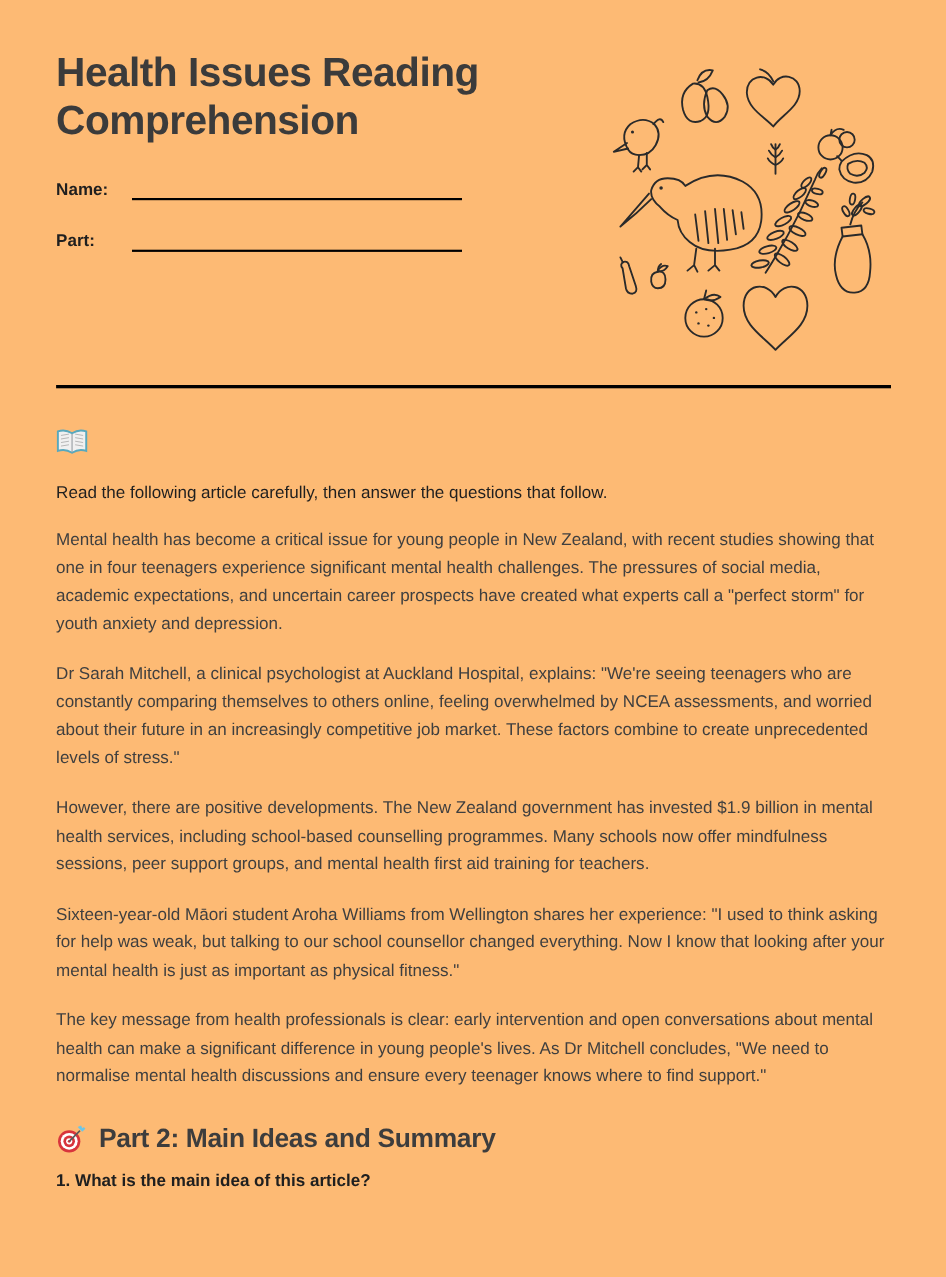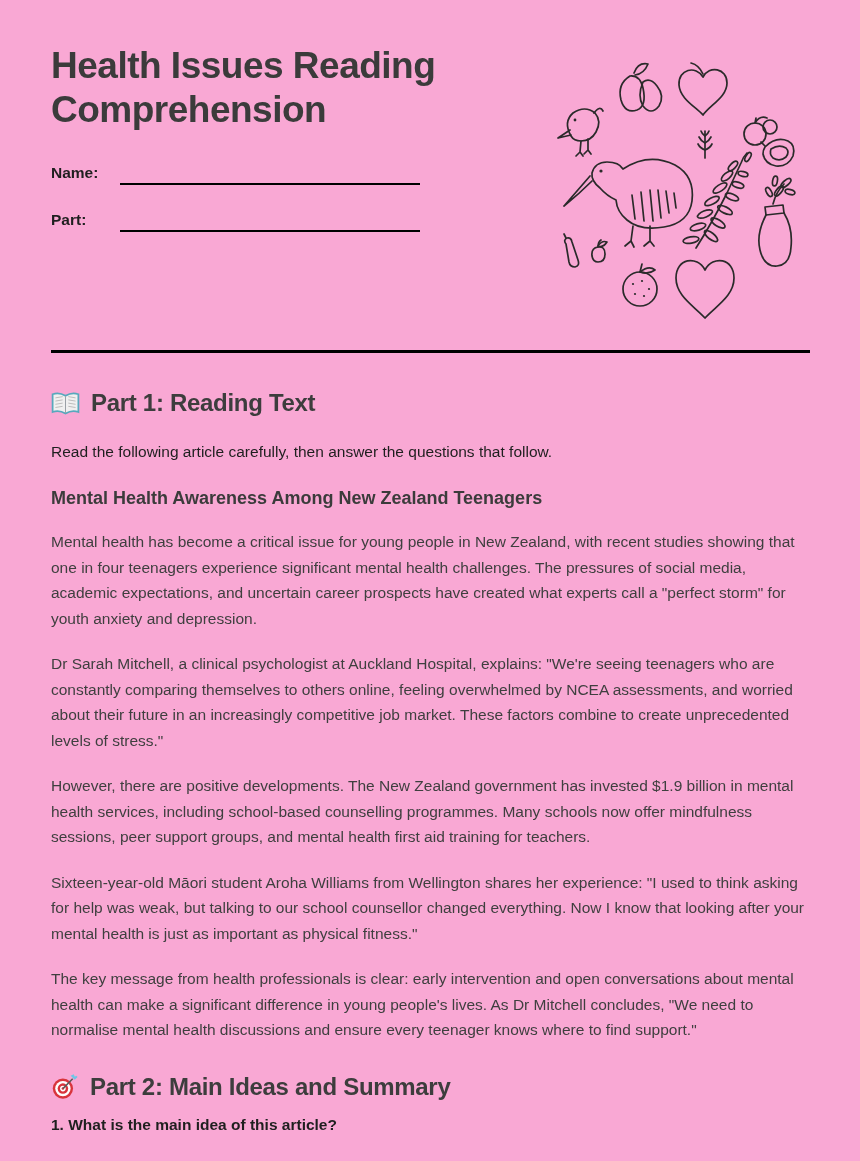--- a/index.html
+++ b/index.html
@@ -3,37 +3,37 @@
 <meta charset="utf-8">
 <style>
   * { box-sizing: border-box; }
   html, body { margin: 0; padding: 0; background: #ffffff; }
   body { font-family: "Liberation Sans", "DejaVu Sans", sans-serif; color: #3f3f3f; }
   .page {
     position: relative;
     width: 860px;
     height: 1161px;
     margin: 0 auto;
-    background: #f9a8d4;
+    background: #fdba74;
     padding: 52px 50px 40px 51px;
     overflow: hidden;
   }
   
   .top { position: relative; height: 298px; }
   .doc-title {
     position: absolute; top: -8px; left: 0;
     width: 450px;
     margin: 0;
     font-size: 37px;
     line-height: 1.2;
     font-weight: 700;
     color: #3b3b3b;
     letter-spacing: -0.5px;
   }
-  .field-row { position: absolute; left: 0; display: flex; align-items: flex-end; }
+  .field-row { position: absolute; left: 0; display: flex; align-items: flex-start; }
   .field-row.name { top: 112px; }
   .field-row.date { top: 159px; }
   .field-label {
     width: 69px;
     font-size: 15.5px;
     font-weight: 700;
     color: #1f1f1f;
     padding-bottom: 3px;
   }
   .field-line {
@@ -227,26 +227,24 @@
 
   <section>
     <h2 class="section-heading">
       <span class="h-icon">
         <svg width="29" height="25" viewBox="0 0 36 30">
           <path d="M18,5.5 Q10,0.5 2,3.5 L2,25.5 Q10,22.5 18,27.5 Q26,22.5 34,25.5 L34,3.5 Q26,0.5 18,5.5 Z" fill="#f0f0f0" stroke="#58a8bd" stroke-width="2.2"></path>
           <line x1="18" y1="6" x2="18" y2="27" stroke="#9aa0a6" stroke-width="1.3"></line>
           <path d="M5.5,8 L14.5,6.5 M5.5,12 L14.5,10.5 M5.5,16 L14.5,14.5 M5.5,20 L14.5,18.5 M21.5,6.5 L30.5,8 M21.5,10.5 L30.5,12 M21.5,14.5 L30.5,16 M21.5,18.5 L30.5,20" stroke="#b5b5b5" stroke-width="1.1"></path>
         </svg>
       </span>
-      <span>Part 1: Reading Text</span>
     </h2>
 
     <p class="instruction">Read the following article carefully, then answer the questions that follow.</p>
 
-    <h3 class="article-title">Mental Health Awareness Among New Zealand Teenagers</h3>
 
     <p class="body-par">Mental health has become a critical issue for young people in New Zealand, with recent studies showing that one in four teenagers experience significant mental health challenges. The pressures of social media, academic expectations, and uncertain career prospects have created what experts call a "perfect storm" for youth anxiety and depression.</p>
     <p class="body-par">Dr Sarah Mitchell, a clinical psychologist at Auckland Hospital, explains: "We're seeing teenagers who are constantly comparing themselves to others online, feeling overwhelmed by NCEA assessments, and worried about their future in an increasingly competitive job market. These factors combine to create unprecedented levels of stress."</p>
     <p class="body-par">However, there are positive developments. The New Zealand government has invested $1.9 billion in mental health services, including school-based counselling programmes. Many schools now offer mindfulness sessions, peer support groups, and mental health first aid training for teachers.</p>
     <p class="body-par">Sixteen-year-old Māori student Aroha Williams from Wellington shares her experience: "I used to think asking for help was weak, but talking to our school counsellor changed everything. Now I know that looking after your mental health is just as important as physical fitness."</p>
     <p class="body-par">The key message from health professionals is clear: early intervention and open conversations about mental health can make a significant difference in young people's lives. As Dr Mitchell concludes, "We need to normalise mental health discussions and ensure every teenager knows where to find support."</p>
   </section>
 
   <section>
     <h2 class="section-heading" style="margin-top:30px;">

